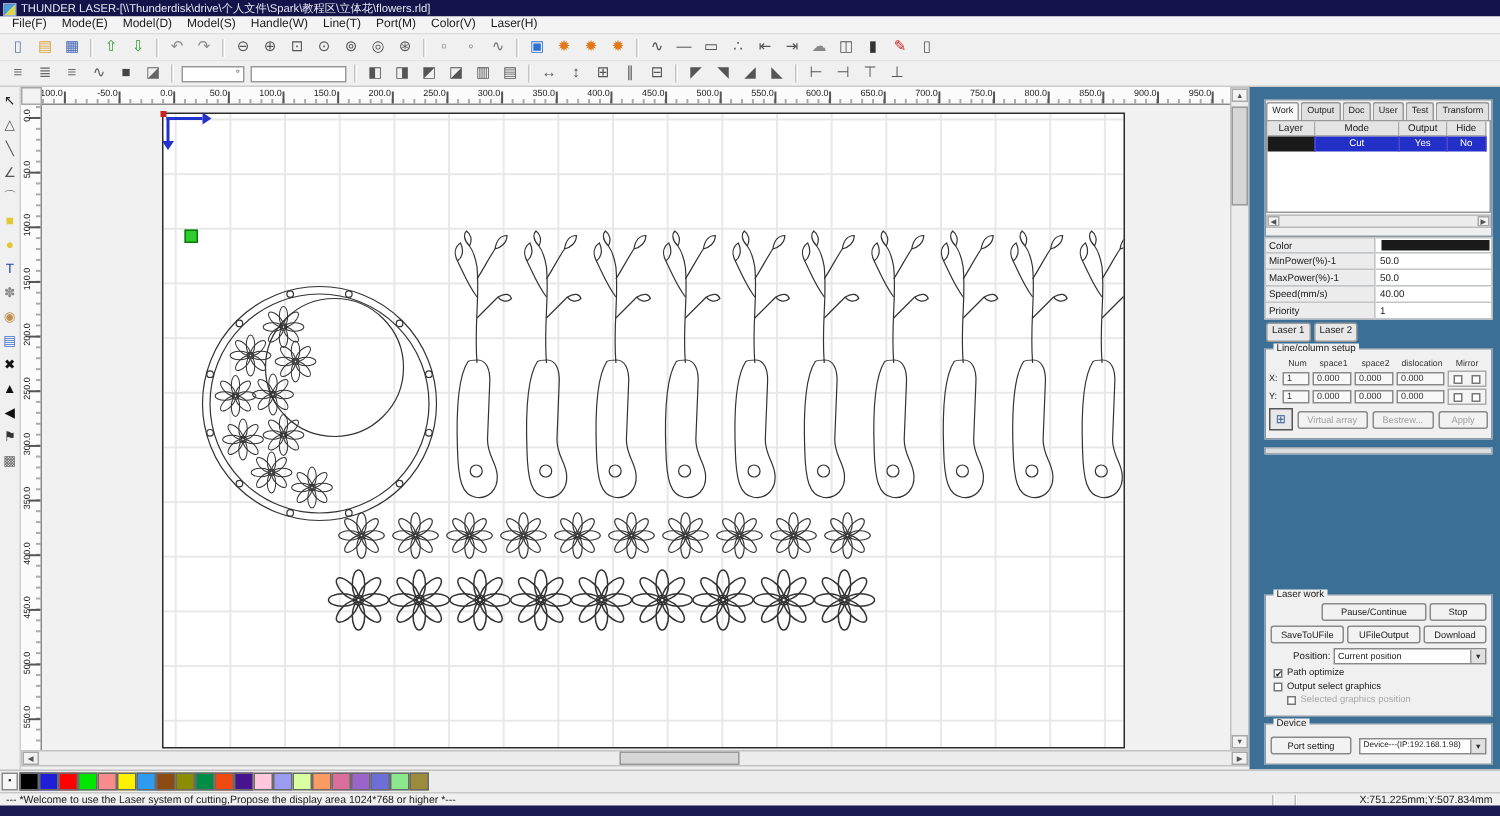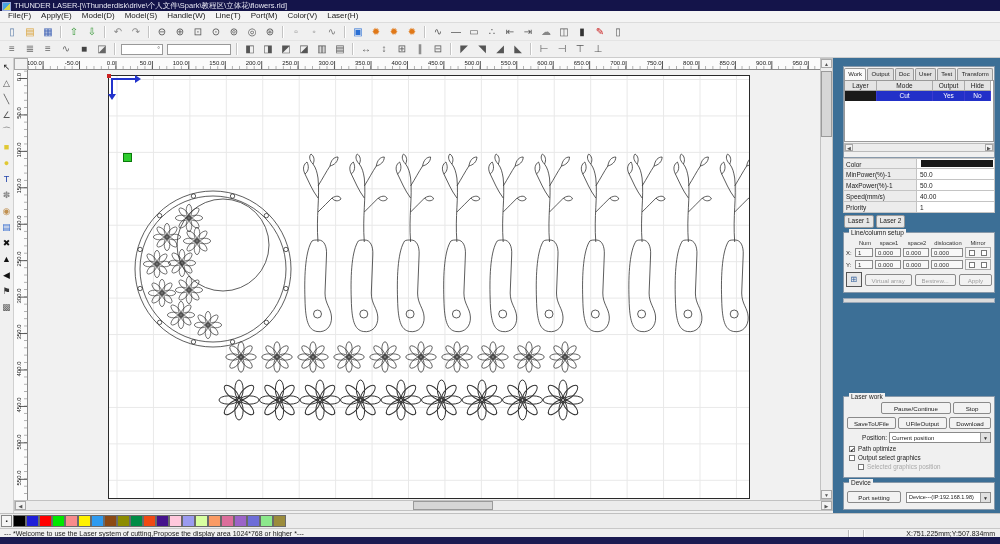--- a/index.html
+++ b/index.html
@@ -134,21 +134,21 @@
 <body>
 
 <div class="app">
 
   <div class="titlebar">
     <span class="app-icon"></span><span>THUNDER LASER-[\\Thunderdisk\drive\个人文件\Spark\教程区\立体花\flowers.rld]</span>
   </div>
 
   <div class="menubar" id="menubar">
       <span class="menu-item">File(F)</span>
-      <span class="menu-item">Apply(E)</span>
+      <span class="menu-item">Mode(E)</span>
       <span class="menu-item">Model(D)</span>
       <span class="menu-item">Model(S)</span>
       <span class="menu-item">Handle(W)</span>
       <span class="menu-item">Line(T)</span>
       <span class="menu-item">Port(M)</span>
       <span class="menu-item">Color(V)</span>
       <span class="menu-item">Laser(H)</span>
     </div>
 
   <div class="tb tb1" id="tb1">

